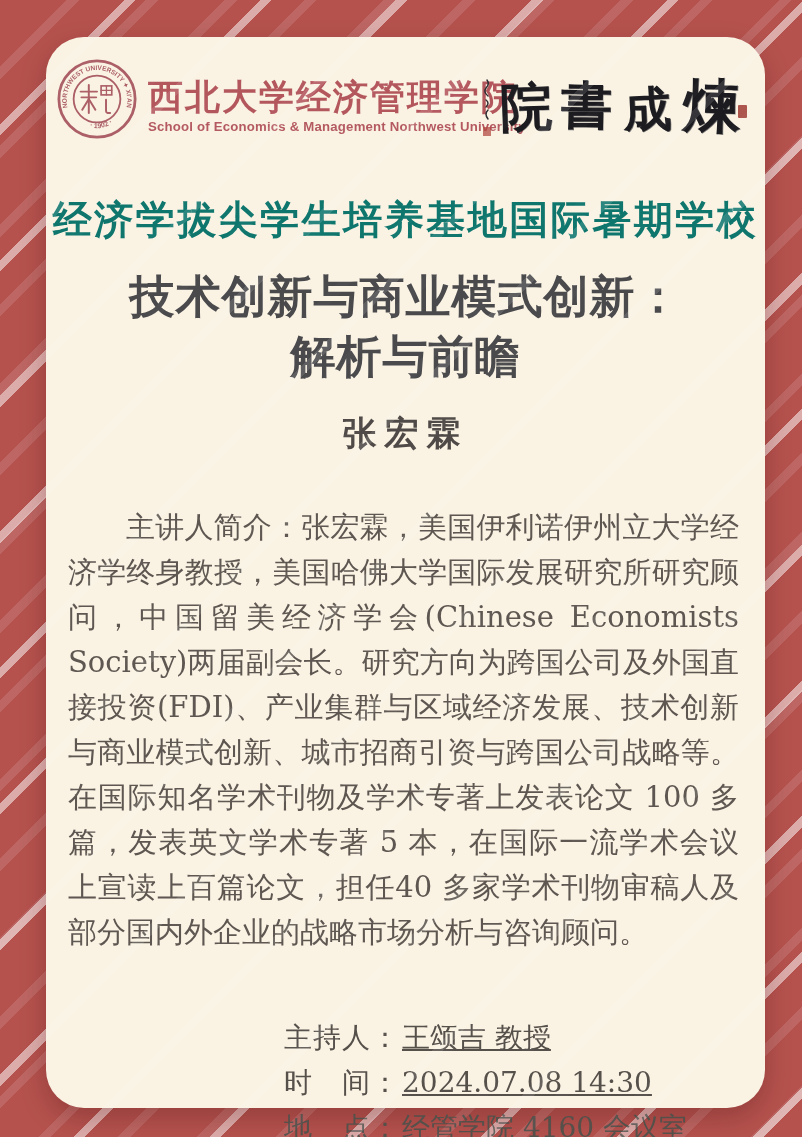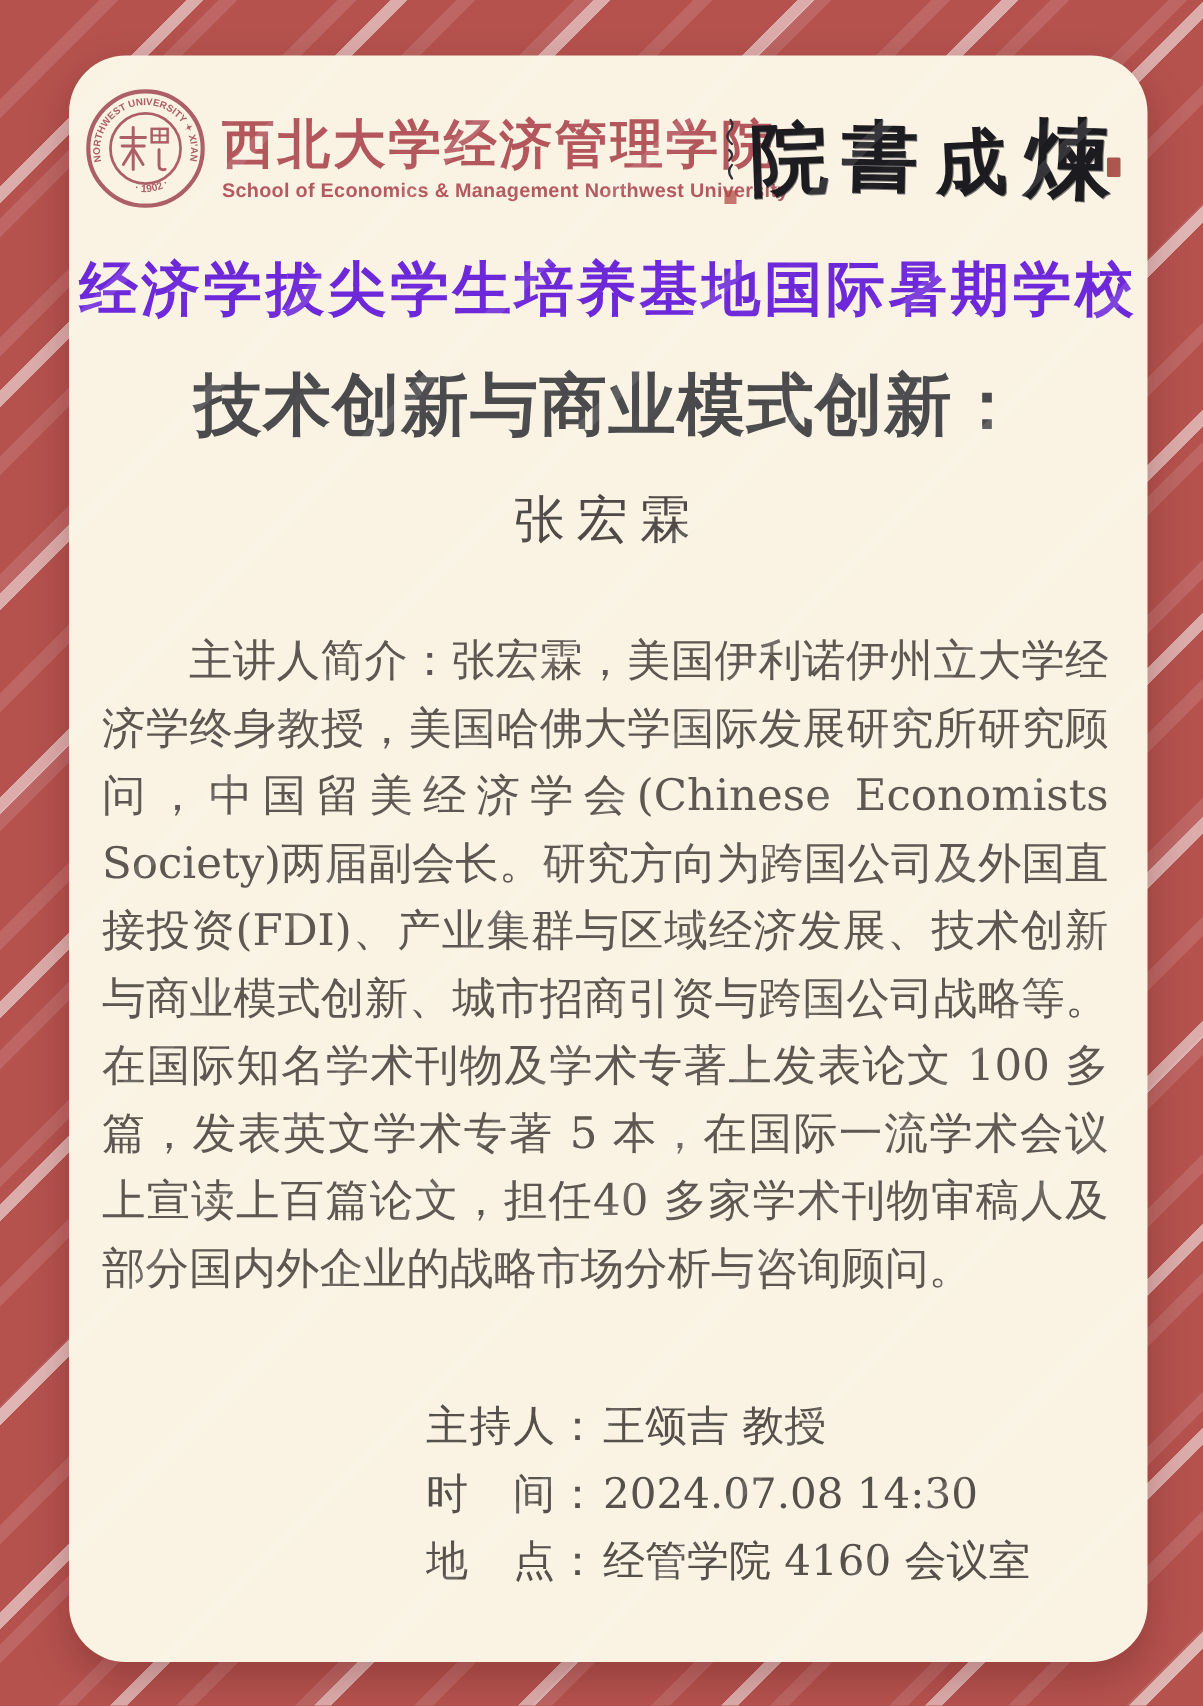--- a/index.html
+++ b/index.html
@@ -84,42 +84,42 @@
     position: absolute;
     right: -6px; top: 34px;
     width: 9px; height: 13px;
     background: #9e3a33;
     opacity: 0.85;
     border-radius: 1px;
   }
 
   
   .subtitle {
-    margin-top: 17px;
+    margin-top: 44px;
     text-align: center;
     font-size: 39px;
     font-weight: 700;
     letter-spacing: 2.5px;
-    color: #6d28d9;
+    color: #0f766e;
     white-space: nowrap;
   }
   .title {
     margin: 20px 0 0 0;
     text-align: center;
     font-size: 45px;
     line-height: 60px;
     font-weight: 700;
     letter-spacing: 1px;
     color: #4a4a4d;
   }
   .speaker {
     margin-top: 24px;
     text-align: center;
     font-size: 34px;
-    font-weight: 400;
+    font-weight: 700;
     letter-spacing: 8px;
     color: #4f4a47;
   }
 
   
   .bio {
     margin: 48px 26px 0 22px;
     font-size: 29px;
     line-height: 45px;
     color: #5e5751;
@@ -130,21 +130,21 @@
   
   .details {
     margin-top: 60px;
     margin-left: 222px;
     font-size: 28px;
     line-height: 45px;
     color: #56504b;
   }
   .details .row { white-space: nowrap; }
   .details .lab { letter-spacing: 1px; margin-left: 16px; }
-  .details .val { margin-left: 2px; }
+  .details .val { margin-left: 2px; text-decoration: underline; }
 </style>
 </head>
 <body>
 
 <div class="stripes stripes-under"></div>
 
 <div class="card">
 
   <div class="header">
 
@@ -190,20 +190,21 @@
       <span class="pc pc2">成</span>
       <span class="pc pc3">煉</span>
       <span class="seal-mark"></span>
     </div>
   </div>
 
   <div class="subtitle">经济学拔尖学生培养基地国际暑期学校</div>
 
   <h1 class="title">
     <span>技术创新与商业模式创新：</span><br>
+    <span>解析与前瞻</span>
   </h1>
 
   <div class="speaker">张宏霖</div>
 
   <p class="bio">主讲人简介：张宏霖，美国伊利诺伊州立大学经济学终身教授，美国哈佛大学国际发展研究所研究顾问，中国留美经济学会(Chinese Economists Society)两届副会长。研究方向为跨国公司及外国直接投资(FDI)、产业集群与区域经济发展、技术创新与商业模式创新、城市招商引资与跨国公司战略等。在国际知名学术刊物及学术专著上发表论文 100 多篇，发表英文学术专著 5 本，在国际一流学术会议上宣读上百篇论文，担任40 多家学术刊物审稿人及部分国内外企业的战略市场分析与咨询顾问。</p>
 
   <div class="details">
     <div class="row">
       <span class="lab">主持人：</span><span class="val">王颂吉  教授</span>
     </div>

